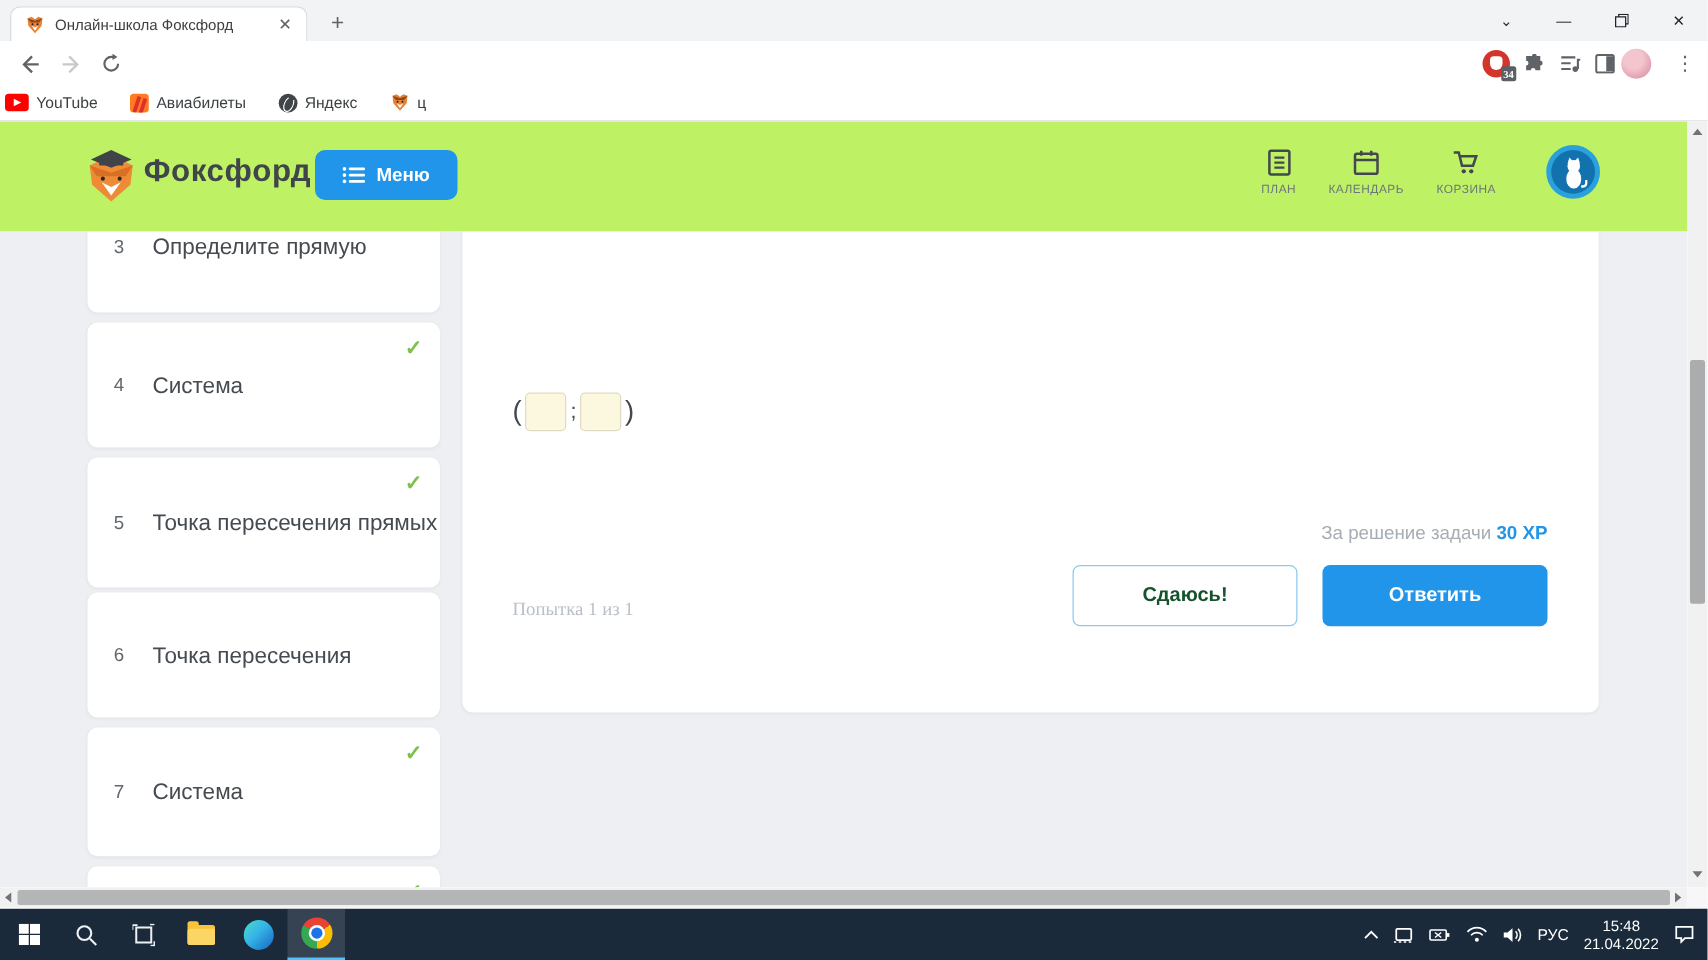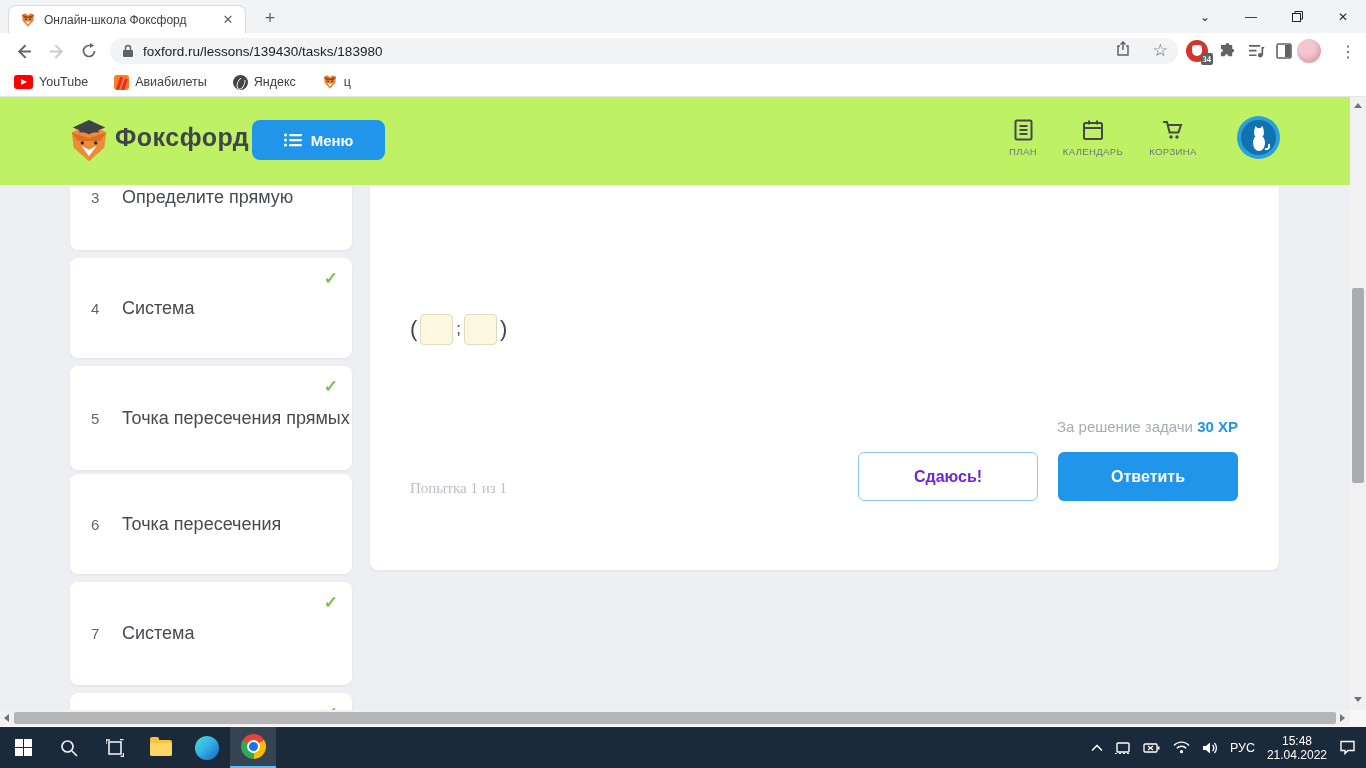--- a/index.html
+++ b/index.html
@@ -15,50 +15,50 @@
   #win-controls { position:absolute; top:0; right:0; height:33px; display:flex; }
   .win-btn { width:46px; height:33px; display:flex; align-items:center; justify-content:center; color:#1f2429; font-size:12px; }
 
   #toolbar { position:absolute; top:33px; left:0; width:1366px; height:35px; background:#fff; }
   .tb-icon { position:absolute; top:5px; width:26px; height:26px; display:flex; align-items:center; justify-content:center; font-size:16px; color:#5f6368; }
   #omnibox { position:absolute; top:5px; left:110px; width:1068px; height:26px; background:#f1f3f4; border-radius:13px; display:flex; align-items:center; padding:0 10px 0 12px; }
   #url-text { font-size:13.5px; color:#202124; margin-left:9px; flex:1; }
   #ext-badge { position:absolute; bottom:-3px; right:-5px; background:#5b6064; color:#fff; font-size:8.5px; padding:1px 2px; border-radius:2px; font-weight:bold;font-family:Liberation Serif, serif; }
   #chrome-avatar { width:24px; height:24px; border-radius:50%; background:radial-gradient(circle at 40% 35%, #f3c6cf 0 35%, #e2a3b2 70%, #c98a9e 100%); }
 
-  #bookmarks-bar { position:absolute; top:68px; left:0; width:1366px; height:29px; background:#fff; border-bottom:1px solid #e4e6e9; display:flex; align-items:center; padding-left:14px; gap:26px; }
+  #bookmarks-bar { position:absolute; top:68px; left:0; width:1366px; height:29px; background:#fff; border-bottom:1px solid #e4e6e9; display:flex; align-items:center; padding-left:4px; gap:26px; }
   .bm { display:flex; align-items:center; gap:6px; font-size:12.5px; color:#3c4043; }
 
   
   #page { position:absolute; top:97px; left:0; width:1366px; height:630px; background:#fff; }
   #site { position:absolute; top:0; left:0; width:1350px; height:613px; overflow:hidden; }
 
   #site-header { position:absolute; top:0; left:0; width:1350px; height:88px; background:#bef264; z-index:5; }
   #brand { position:absolute; left:115px; top:26px; font-size:25px; font-weight:bold; color:#3f454a; letter-spacing:0.5px; }
-  #menu-btn { position:absolute; left:252px; top:23px; width:133px; height:40px; background:#2095e9; border:none; border-radius:8px; color:#fff; font-size:15px; font-weight:bold; display:flex; align-items:center; justify-content:center; gap:9px; font-family:inherit; }
+  #menu-btn { position:absolute; left:252px; top:23px; width:114px; height:40px; background:#2095e9; border:none; border-radius:8px; color:#fff; font-size:15px; font-weight:bold; display:flex; align-items:center; justify-content:center; gap:9px; font-family:inherit; }
   .hnav { position:absolute; top:22px; width:70px; display:flex; flex-direction:column; align-items:center; gap:5px; }
   .hnav-label { font-size:9.5px; color:#6e767c; letter-spacing:0.4px; }
   #avatar { position:absolute; left:1237px; top:19px; width:43px; height:43px; border-radius:50%; background:#2aa0dd; display:flex; align-items:center; justify-content:center; }
   #avatar-inner { width:35px; height:35px; border-radius:50%; background:#1272ad; display:flex; align-items:center; justify-content:center; }
 
   #site-body { position:absolute; top:88px; left:0; width:1350px; height:525px; background:#edeff3; overflow:hidden; }
   .card { position:absolute; left:70px; width:282px; background:#fff; border-radius:8px; box-shadow:0 1px 3px rgba(0,0,0,0.05); display:flex; align-items:center; padding-left:21px; }
   .card-num { font-size:15px; color:#60676d; width:31px; }
   .card-label { font-size:18px; color:#454b51; }
   .check { position:absolute; top:10px; right:14px; color:#7cc24e; font-size:17px; font-weight:bold; }
 
   #main-card { position:absolute; left:370px; top:-40px; width:909px; height:425px; background:#fff; border-radius:8px; box-shadow:0 1px 3px rgba(0,0,0,0.05); }
   #question { position:absolute; left:40px; top:90px; width:820px; font-size:17.5px; color:#42484e; }
   .math { font-family:"DejaVu Serif", serif; font-weight:bold; font-size:18px; }
   .math .v { font-style:italic; }
   #answer-row { position:absolute; left:40px; top:166px; height:36px; display:flex; align-items:center; gap:3px; font-size:22px; color:#42484e; }
   .ans-input { width:33px; height:31px; background:#fcf8e0; border:1px solid #dfdbc5; border-radius:4px; outline:none; font-size:15px; text-align:center; font-family:inherit; }
   #reward { position:absolute; right:41px; top:273px; font-size:15px; color:#a6adb5; }
   #reward b { color:#2095e9; }
-  #giveup-btn { position:absolute; left:488px; top:307px; width:180px; height:49px; background:#fff; border:1px solid #8ccaf2; border-radius:6px; color:#6d28d9; font-size:16px; font-weight:bold; font-family:inherit; }
+  #giveup-btn { position:absolute; left:488px; top:307px; width:180px; height:49px; background:#fff; border:1px solid #8ccaf2; border-radius:6px; color:#14532d; font-size:16px; font-weight:bold; font-family:inherit; }
   #answer-btn { position:absolute; left:688px; top:307px; width:180px; height:49px; background:#2095e9; border:none; border-radius:6px; color:#fff; font-size:16px; font-weight:bold; font-family:inherit; }
   #attempt { position:absolute; left:40px; top:335px; font-size:15px; color:#b9c0c7;font-family:Liberation Serif, serif; }
 
   
   #vscroll { position:absolute; top:0; right:0; width:16px; height:613px; background:#f1f1f1; }
   #vthumb { position:absolute; top:191px; left:2px; width:12px; height:195px; background:#aaacae; border-radius:2px; }
   #hscroll { position:absolute; top:613px; left:0; width:1350px; height:16px; background:#f1f1f1; }
   #hthumb { position:absolute; left:14px; top:2px; width:1322px; height:12px; background:#b3b5b7; border-radius:2px; }
   .sb-arrow { position:absolute; width:0; height:0; }
   #corner { position:absolute; top:613px; right:0; width:16px; height:17px; background:#f7f7f7; }
@@ -131,34 +131,20 @@
         <path d="M6 2 L12 8 L6 14" fill="none" stroke="#c7cacd" stroke-width="1.8"></path>
         <path d="M1 8 H12" stroke="#c7cacd" stroke-width="1.8"></path>
       </svg>
   </div>
   <div class="tb-icon" style="left:76px">
     <svg width="16" height="16" viewBox="0 0 16 16">
         <path d="M13.5 8 A5.5 5.5 0 1 1 8 2.5 H11" fill="none" stroke="#5f6368" stroke-width="1.7"></path>
         <polygon points="9,0 9,5 13,2.5" fill="#5f6368"></polygon>
       </svg>
   </div>
-  <div id="omnibox">
-    <svg width="12" height="14" viewBox="0 0 12 14">
-        <rect x="1" y="6" width="10" height="7" rx="1" fill="#5f6368"></rect>
-        <path d="M3.5 6 V4 a2.5 2.5 0 0 1 5 0 V6" fill="none" stroke="#5f6368" stroke-width="1.5"></path>
-      </svg>
-    <span id="url-text">foxford.ru/lessons/139430/tasks/183980</span>
-    <span style="margin-right:22px">
-      <svg width="16" height="16" viewBox="0 0 16 16">
-          <path d="M5 5 H3 V14 H13 V5 H11" fill="none" stroke="#5f6368" stroke-width="1.5"></path>
-          <path d="M8 9 V1 M5.5 3.5 L8 1 L10.5 3.5" fill="none" stroke="#5f6368" stroke-width="1.5"></path>
-        </svg>
-    </span>
-    <span style="color:#5f6368;font-size:17px;line-height:16px">☆</span>
-  </div>
   <div class="tb-icon" style="left:1184px">
     <div class="adblock-icon">
         <span id="ext-badge">34</span>
       </div>
   </div>
   <div class="tb-icon" style="left:1214px">
     <svg width="17" height="17" viewBox="0 0 18 18">
         <path d="M7 2 a2 2 0 0 1 4 0 h3 v4 a2 2 0 0 1 0 4 v4 h-4 a2 2 0 0 0 -4 0 h-4 v-4 a2 2 0 0 0 0 -4 v-4 z" fill="#5f6368"></path>
       </svg>
   </div>

